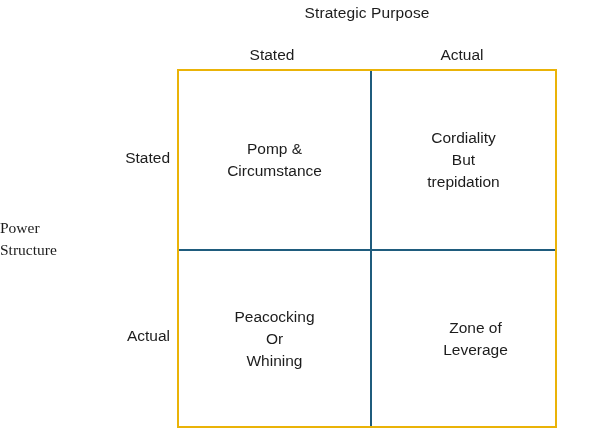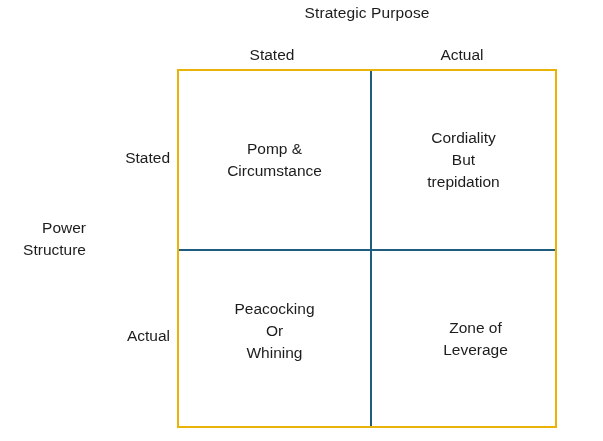--- a/index.html
+++ b/index.html
@@ -45,25 +45,26 @@
   }
   .col-head.c0 { left: 177px; }
   .col-head.c1 { left: 367px; }
 
   
   .axis-title {
     position: absolute;
     left: 0px;
     top: 217px;
     width: 86px;
-    text-align: right;
+    text-align: left;
     font-size: 15.5px;
     line-height: 22px;
     color: #1c1c1c;
     white-space: pre-line;
+    font-family: Liberation Serif, serif;
   }
 
   
   .row-head {
     position: absolute;
     right: 433px;   
     width: 160px;
     text-align: right;
     font-size: 15.5px;
     line-height: 22px;
@@ -109,21 +110,21 @@
     text-align: center;
     font-size: 15.5px;
     line-height: 22px;
     color: #1c1c1c;
     white-space: pre-line;
     box-sizing: border-box;
     padding: 4px;
   }
   .cell.q00 { left: 0px;   top: 0px;   width: 191px; height: 178px; }
   .cell.q01 { left: 193px; top: 0px;   width: 183px; height: 178px; }
-  .cell.q10 { left: 0px;   top: 172px; width: 191px; height: 175px; }
+  .cell.q10 { left: 0px;   top: 180px; width: 191px; height: 175px; }
   .cell.q11 { left: 193px; top: 180px; width: 183px; height: 175px; margin-left: 12px; }
 
   .cell .cell-text { display: block; }
 </style>
 </head>
 <body>
 
 <div id="canvas">
 
   <div class="matrix-title">Strategic Purpose</div>

